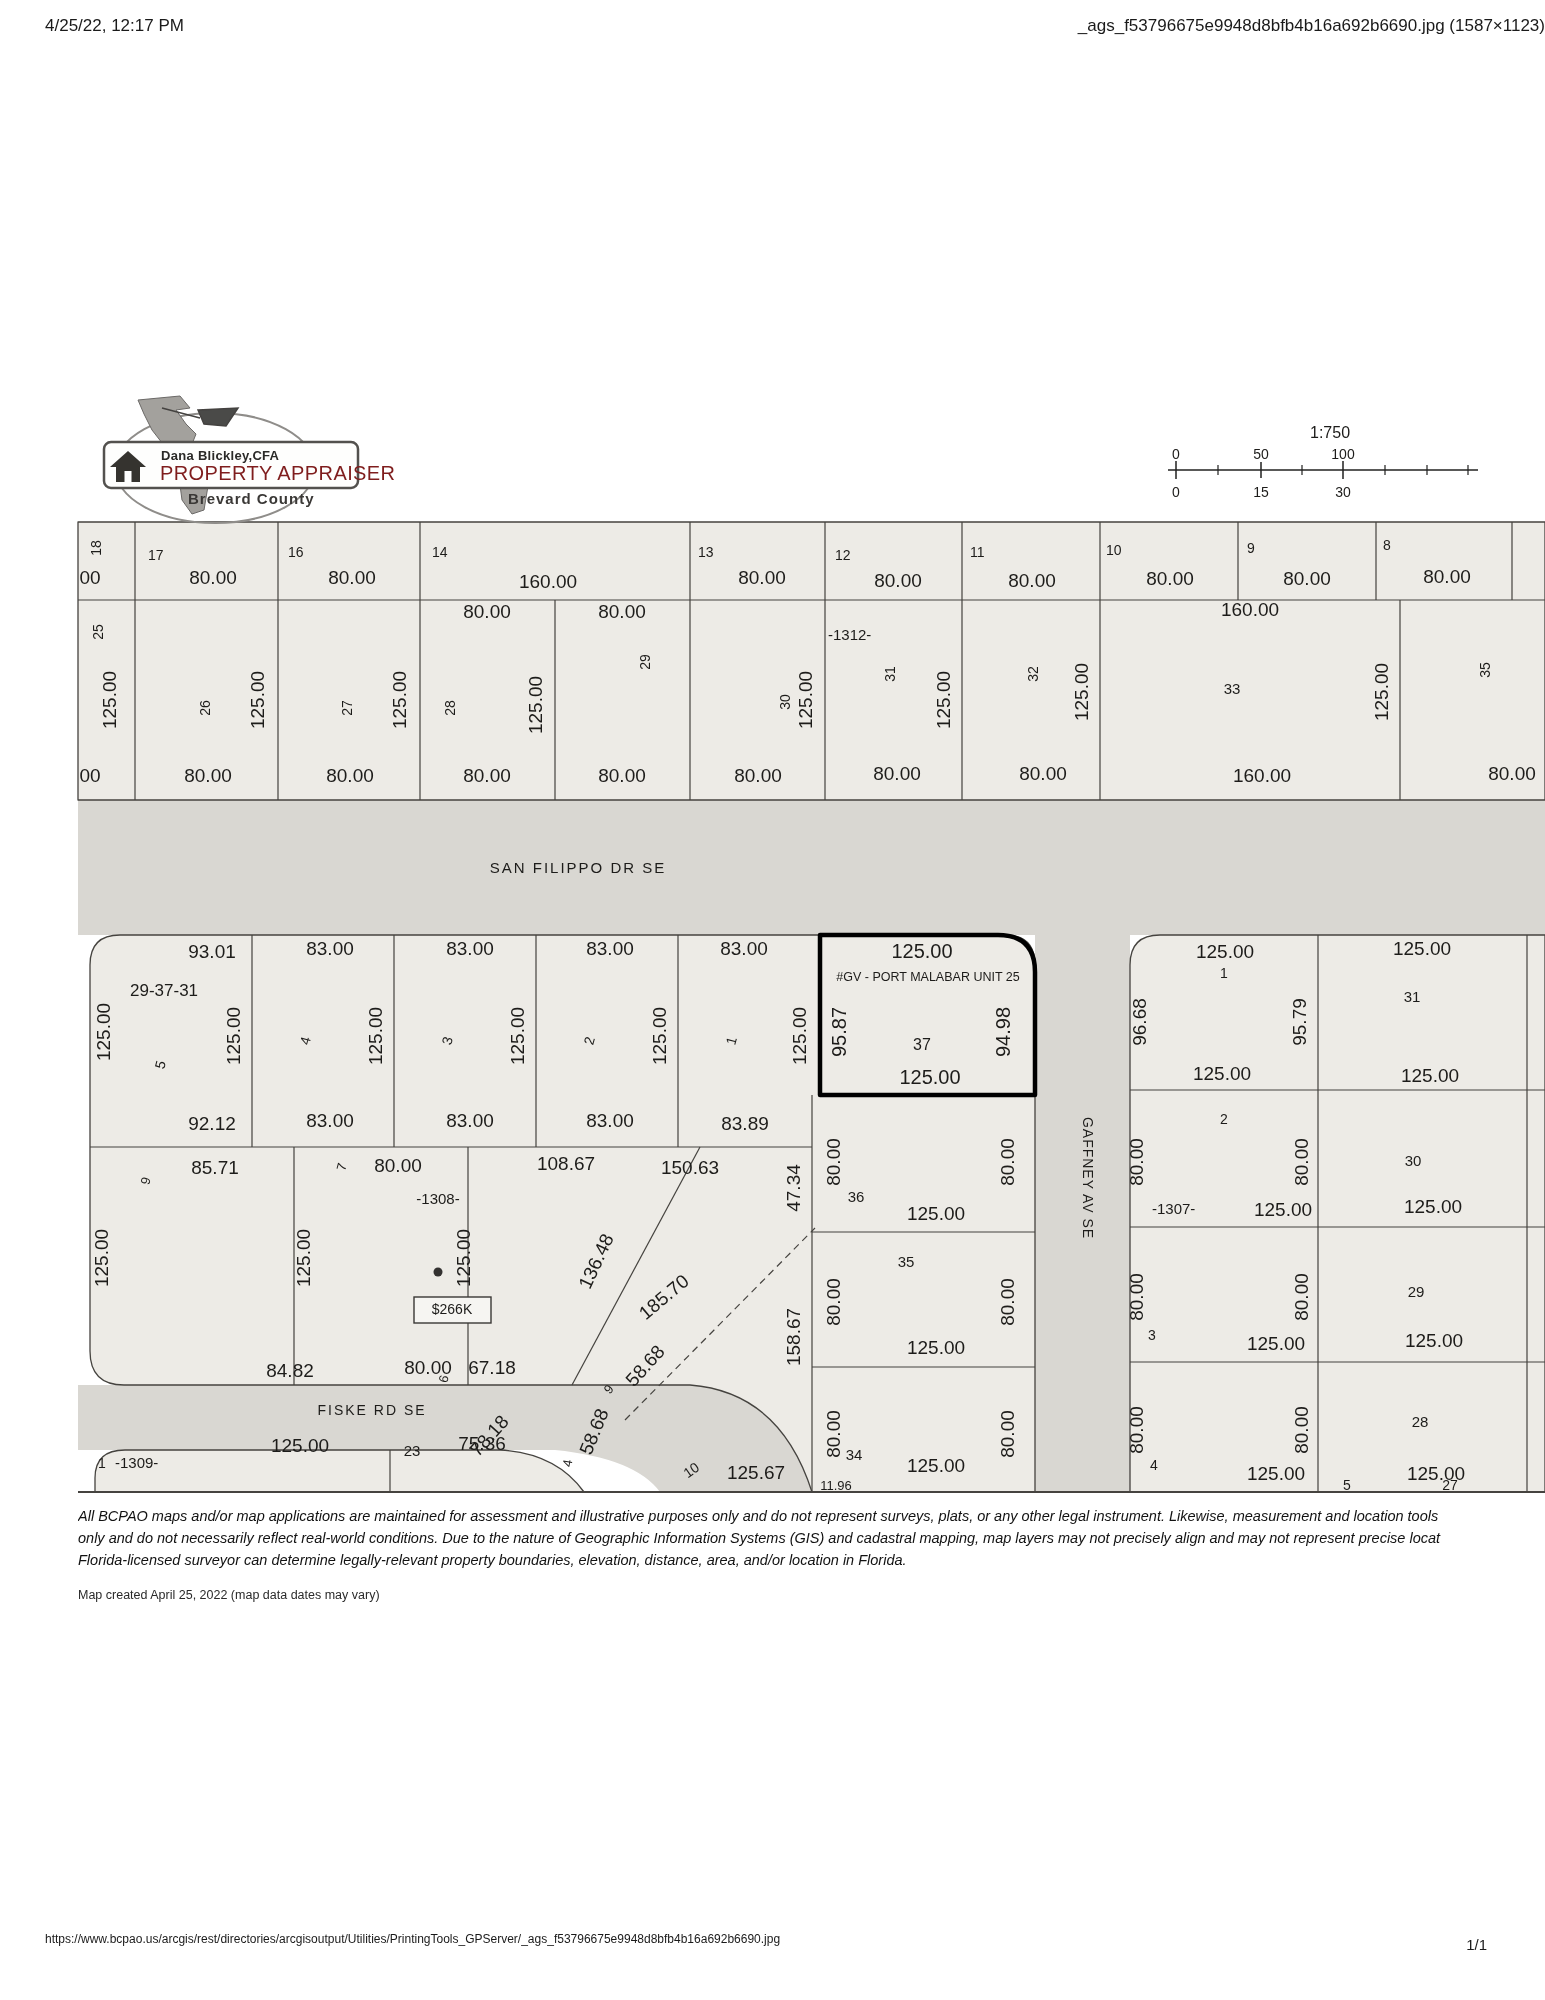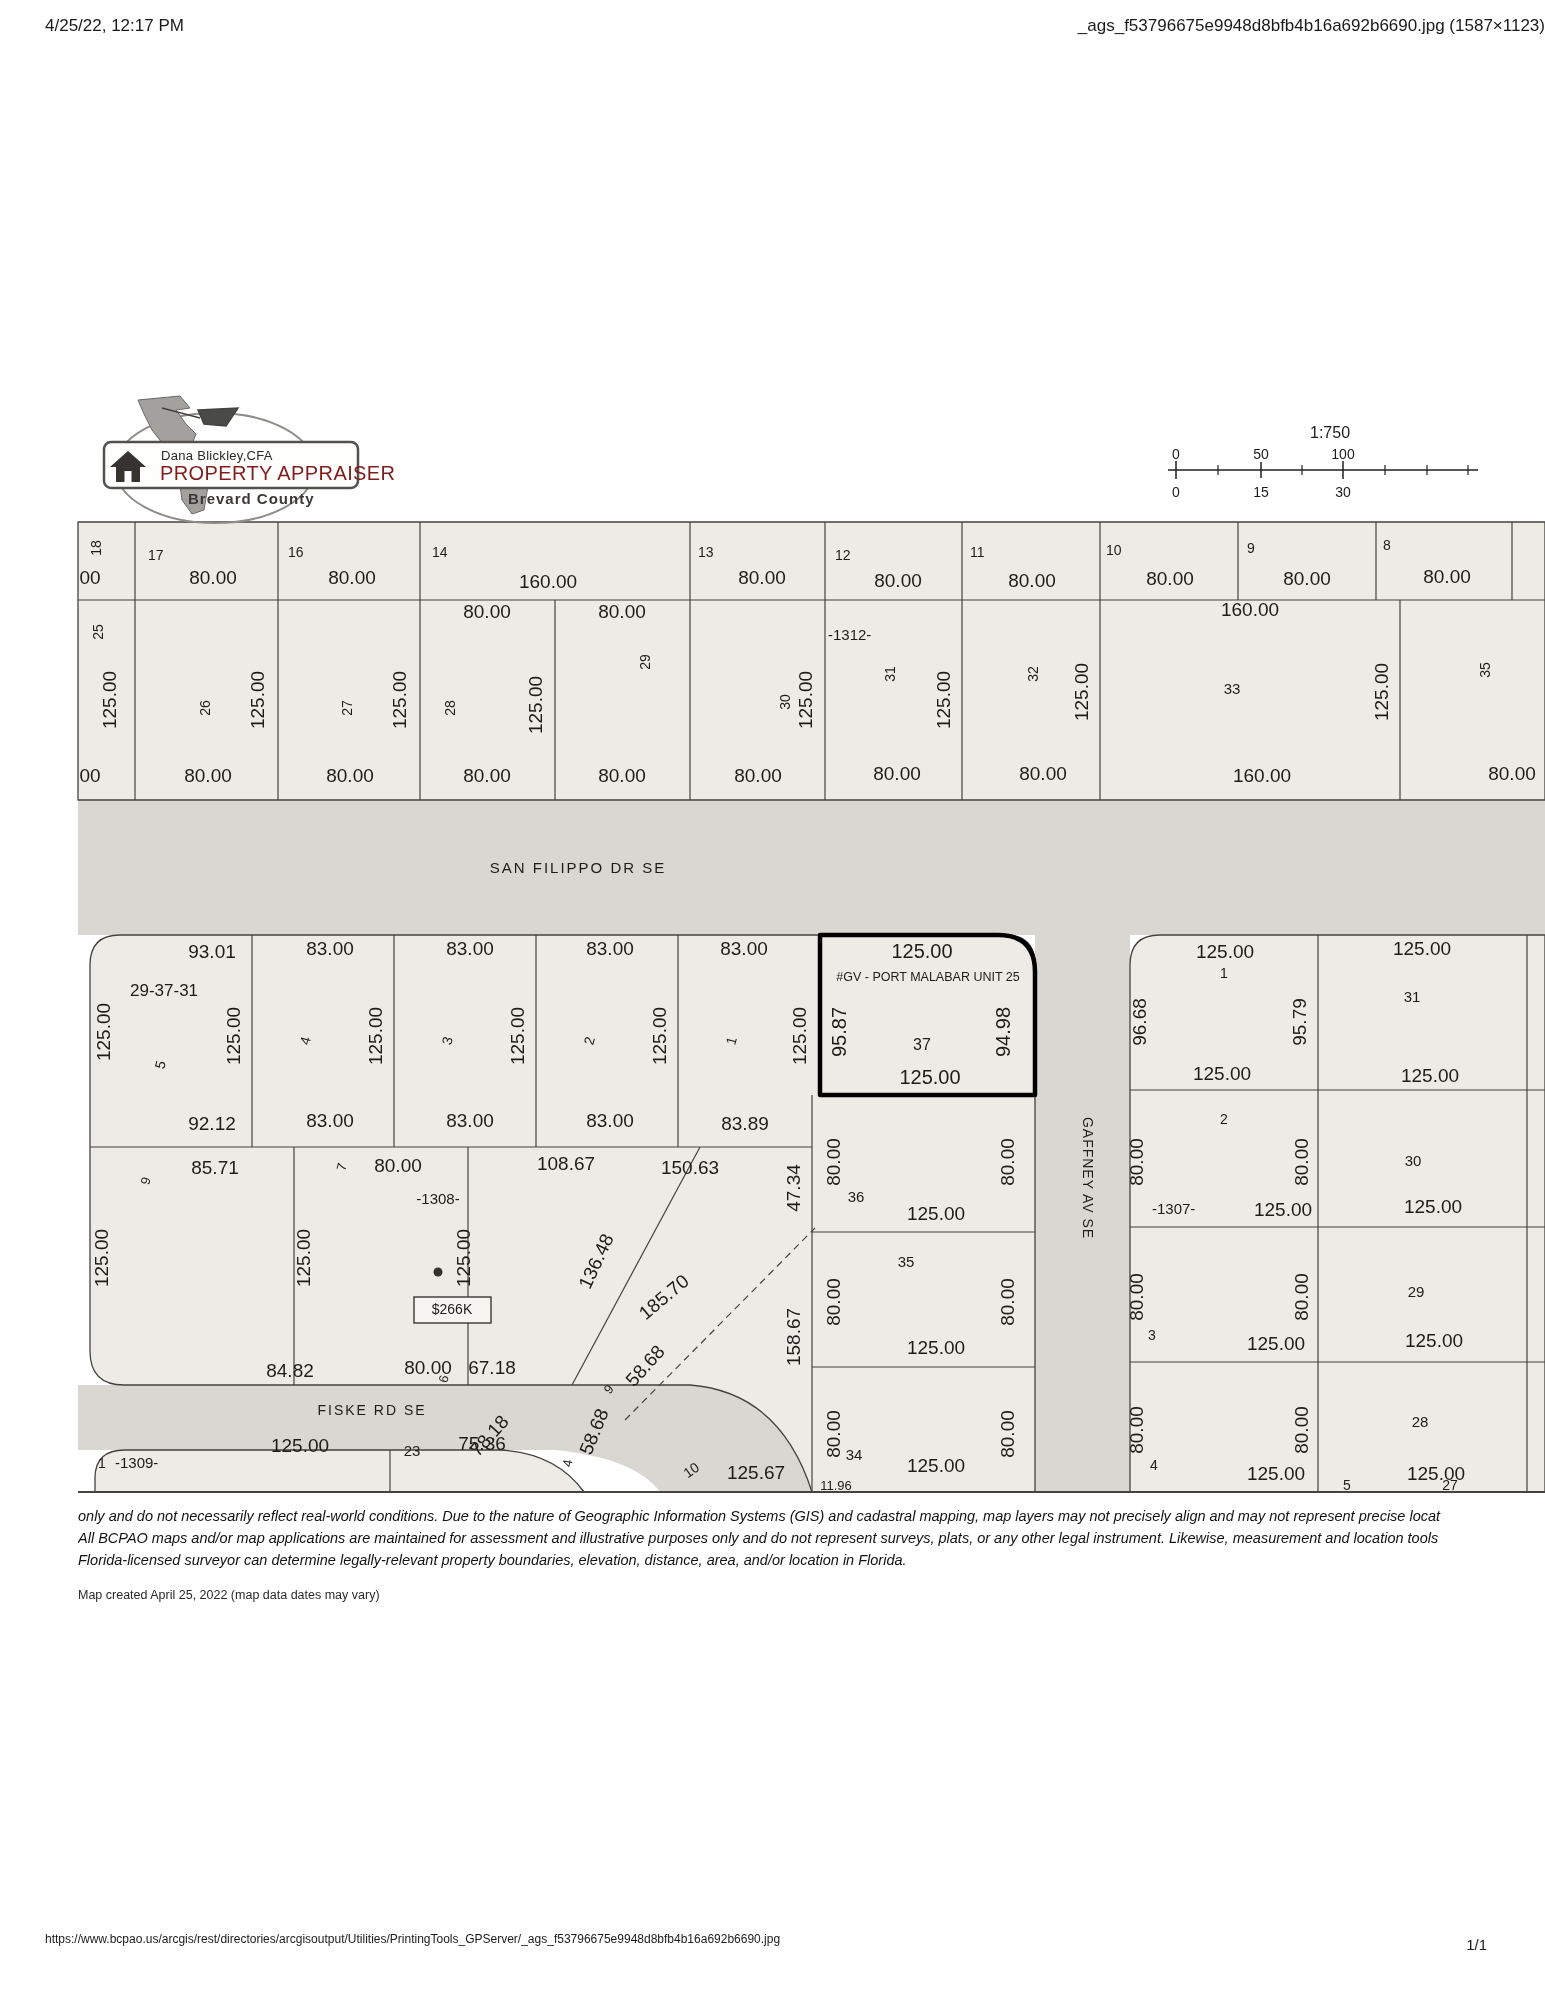--- a/index.html
+++ b/index.html
@@ -2,21 +2,21 @@
 <html><head>
 <meta charset="utf-8">
 <style>
   html,body{margin:0;padding:0}
   body{width:1545px;height:2000px;position:relative;background:#ffffff;overflow:hidden;
        font-family:"Liberation Sans",sans-serif;color:#1a1a1a}
   .hdr-date{position:absolute;left:45px;top:16px;font-size:17px;white-space:nowrap}
   .hdr-title{position:absolute;left:0;right:0;top:16px;text-align:right;font-size:17px;white-space:nowrap}
   svg.map{position:absolute;left:0;top:0}
   svg text{font-family:"Liberation Sans",sans-serif;fill:#1d1c1a}
-  .logo-line1{position:absolute;left:161px;top:448px;font-size:13px;font-weight:normal;color:#2b2a28;letter-spacing:.3px}
+  .logo-line1{position:absolute;left:161px;top:448px;font-size:13px;font-weight:bold;color:#2b2a28;letter-spacing:.3px}
   .logo-line2{position:absolute;left:160px;top:462px;font-size:20px;font-weight:normal;color:#7f1d1d;letter-spacing:.4px}
   .logo-line3{position:absolute;left:188px;top:490px;font-size:15px;font-weight:bold;color:#3a3836;letter-spacing:1px;width:230px;}
   .disclaimer{position:absolute;left:78px;top:1505px;width:1467px;overflow:hidden;
               font-style:italic;font-size:14.5px;line-height:22px;white-space:nowrap;color:#121212}
   .map-created{position:absolute;left:78px;top:1588px;font-size:12.5px;color:#2a2a2a}
   .ftr-url{position:absolute;left:45px;top:1932px;font-size:12px;white-space:nowrap}
   .ftr-page{position:absolute;right:58px;top:1936px;font-size:15px}
 </style>
 </head>
 <body>
@@ -246,20 +246,20 @@
       <text transform="translate(482 1450)" font-size="19" text-anchor="middle">75.36</text>
       <text transform="translate(572 1464) rotate(-80)" font-size="13" text-anchor="middle">4</text>
     </g>
 </svg>
 
 <div class="logo-line1">Dana Blickley,CFA</div>
 <div class="logo-line2">PROPERTY APPRAISER</div>
 <div class="logo-line3">Brevard County</div>
 
 <div class="disclaimer">
+  <div>All BCPAO maps and/or map applications are maintained for assessment and illustrative purposes only and do not represent surveys, plats, or any other legal instrument. Likewise, measurement and location tools</div>
   <div>only and do not necessarily reflect real-world conditions. Due to the nature of Geographic Information Systems (GIS) and cadastral mapping, map layers may not precisely align and may not represent precise locat</div>
-  <div>All BCPAO maps and/or map applications are maintained for assessment and illustrative purposes only and do not represent surveys, plats, or any other legal instrument. Likewise, measurement and location tools</div>
   <div>Florida-licensed surveyor can determine legally-relevant property boundaries, elevation, distance, area, and/or location in Florida.</div>
 </div>
 <div class="map-created">Map created April 25, 2022 (map data dates may vary)</div>
 
 <div class="ftr-url">https://www.bcpao.us/arcgis/rest/directories/arcgisoutput/Utilities/PrintingTools_GPServer/_ags_f53796675e9948d8bfb4b16a692b6690.jpg</div>
 <div class="ftr-page">1/1</div>
 
 </body></html>

